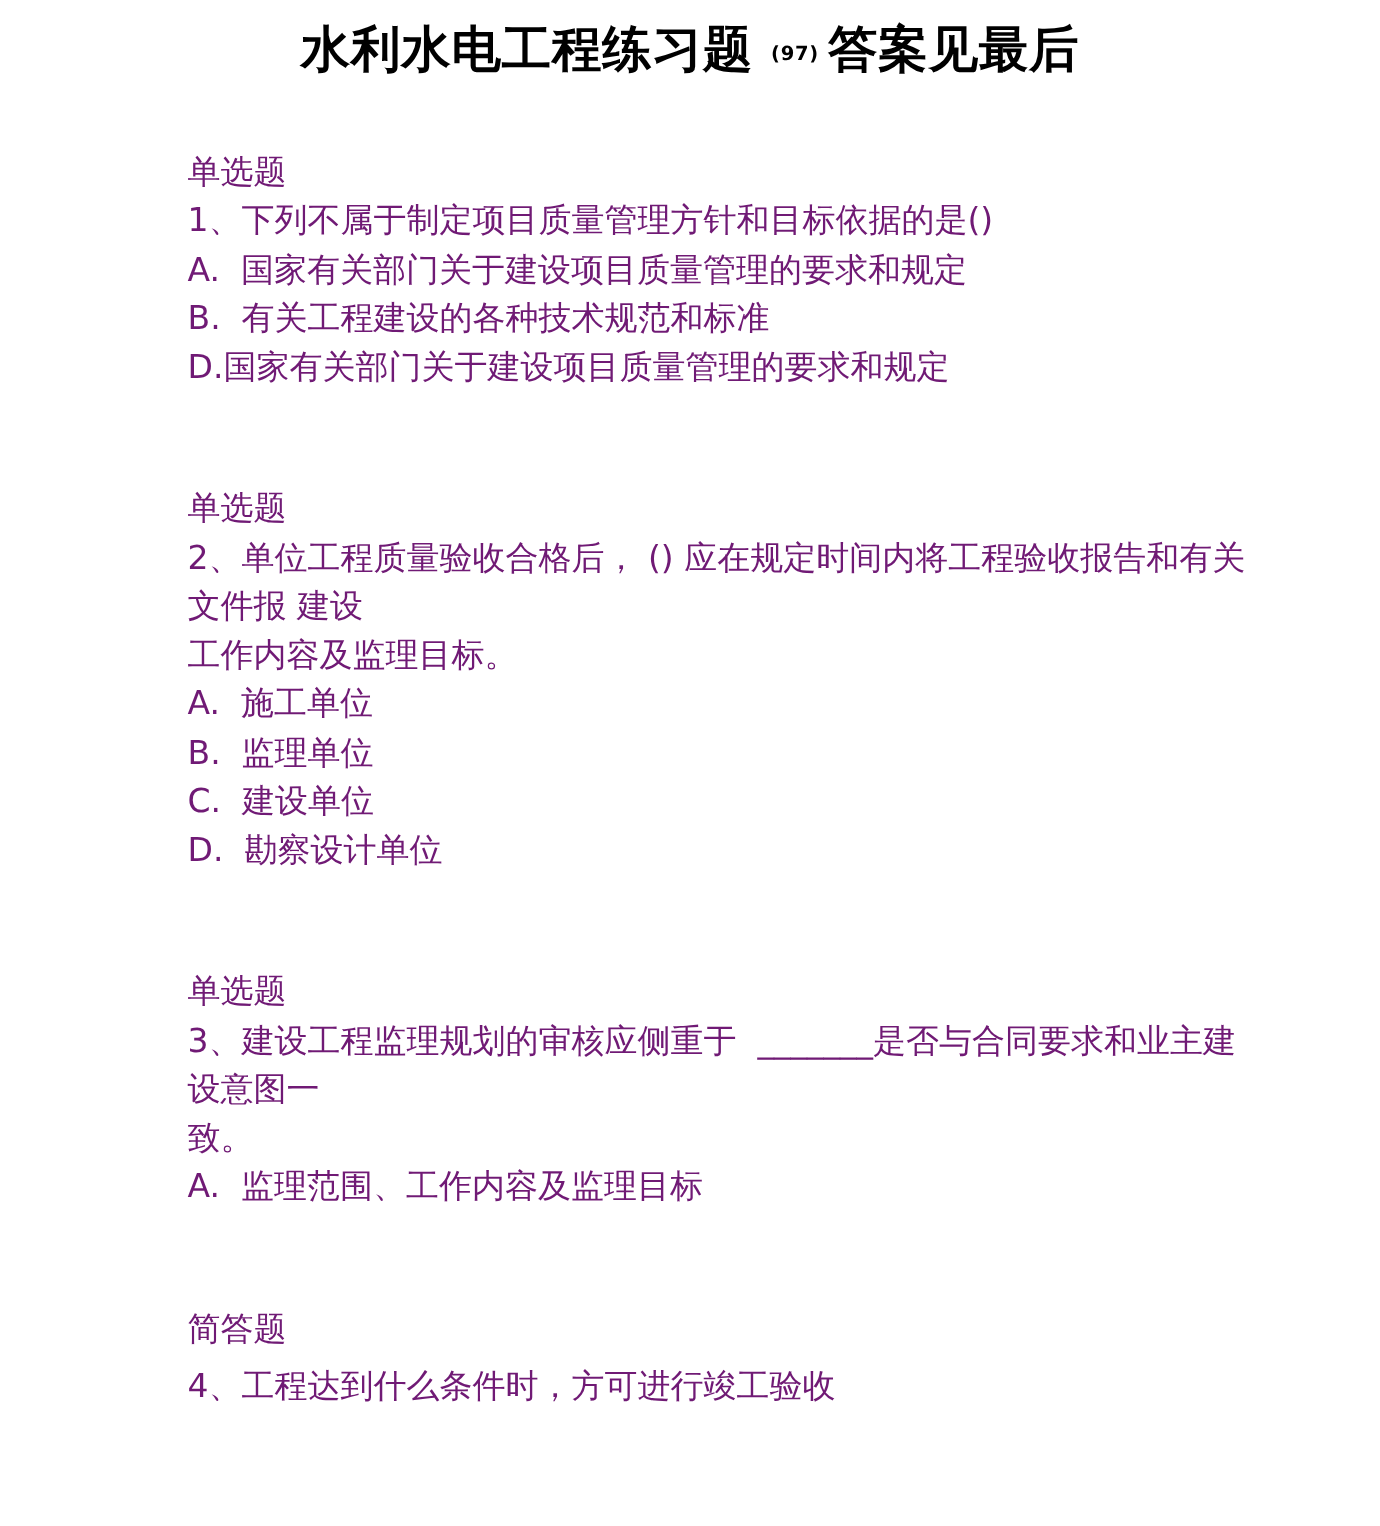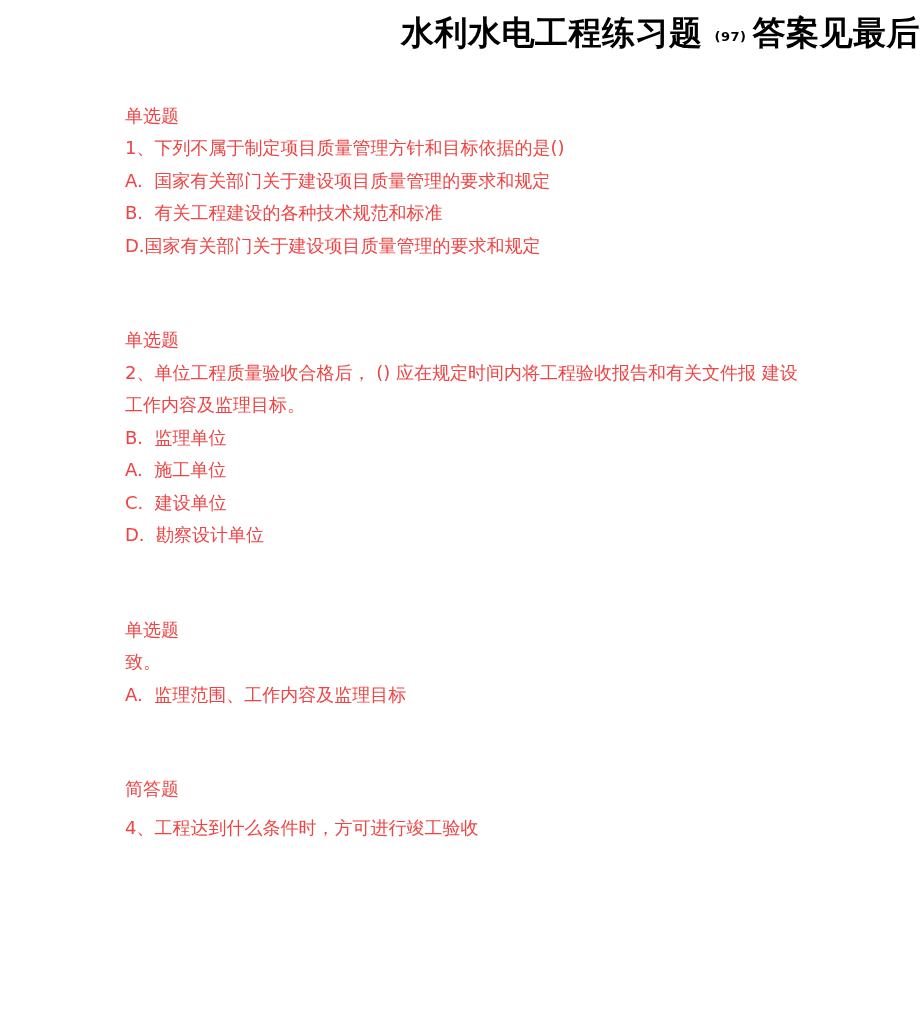--- a/index.html
+++ b/index.html
@@ -9,39 +9,39 @@
   }
   body {
     width: 920px;
     height: 1017px;
     overflow: hidden;
     font-family: "DejaVu Sans", "Liberation Sans", sans-serif;
     color: #141414;
   }
   .doc-title {
     margin: 14px 0 0 0;
-    text-align: right;
+    text-align: center;
     font-size: 33px;
     font-weight: bold;
     color: #000000;
     letter-spacing: 0.5px;
     line-height: 38px;
   }
   .doc-title .title-sub {
     font-size: 13px;
     font-weight: bold;
     vertical-align: middle;
     margin: 0 6px 0 12px;
     position: relative;
     top: 2px;
   }
   .content {
     margin: 46px 80px 0 125px;
-    font-size: 18px;
-    color: #ef4444;
+    font-size: 22px;
+    color: #701a75;
   }
   .qsection { margin-top: 0; }
   .qsection + .qsection { margin-top: 62px; }
   .line {
     line-height: 32.5px;
     min-height: 32.5px;
     white-space: pre-wrap;
   }
   .gap-sm { margin-top: 6px; }
 </style>
@@ -61,28 +61,29 @@
       <div class="line">1、下列不属于制定项目质量管理方针和目标依据的是()</div>
       <div class="line">A.  国家有关部门关于建设项目质量管理的要求和规定</div>
       <div class="line">B.  有关工程建设的各种技术规范和标准</div>
       <div class="line">D.国家有关部门关于建设项目质量管理的要求和规定</div>
     </section>
 
     <section class="qsection">
       <div class="line">单选题</div>
       <div class="line">2、单位工程质量验收合格后， () 应在规定时间内将工程验收报告和有关文件报 建设</div>
       <div class="line">工作内容及监理目标。</div>
+      <div class="line">A.  施工单位</div>
       <div class="line">B.  监理单位</div>
-      <div class="line">A.  施工单位</div>
       <div class="line">C.  建设单位</div>
       <div class="line">D.  勘察设计单位</div>
     </section>
 
     <section class="qsection">
       <div class="line">单选题</div>
+      <div class="line">3、建设工程监理规划的审核应侧重于  _______是否与合同要求和业主建设意图一</div>
       <div class="line">致。</div>
       <div class="line">A.  监理范围、工作内容及监理目标</div>
     </section>
 
     <section class="qsection">
       <div class="line">简答题</div>
       <div class="line gap-sm">4、工程达到什么条件时，方可进行竣工验收</div>
     </section>
 
   </div>

